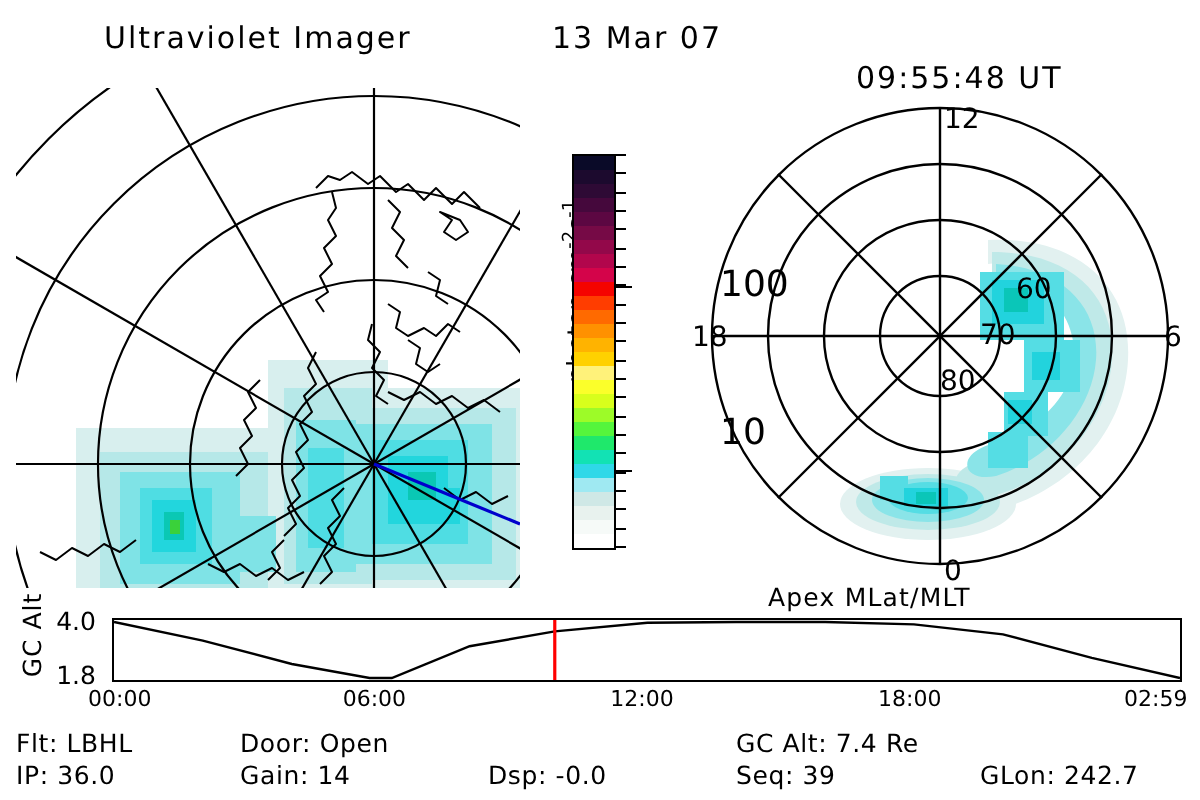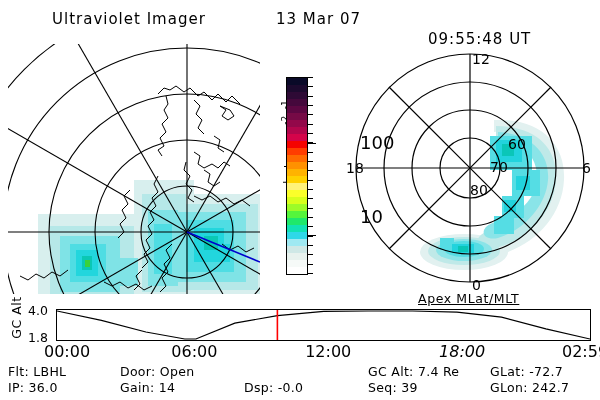--- a/index.html
+++ b/index.html
@@ -32,26 +32,26 @@
   .cb-tick{position:absolute;left:45px;width:6px;height:1px;background:#000;}
   .cb-num{position:absolute;left:54px;font-size:18px;line-height:1;transform:translateY(-50%);margin-left:44px;}
 
   
   #strip{left:0;top:292px;width:600px;height:66px;}
   #strip-ylab{position:absolute;left:-14px;top:18px;width:60px;
      transform:rotate(-90deg);transform-origin:50% 50%;
      text-align:center;font-size:12.5px;white-space:nowrap;letter-spacing:.5px;}
   .strip-title{position:absolute;top:-1px;font-size:12.5px;letter-spacing:.6px;white-space:nowrap;}
   #strip-title-left{left:68px;}
-  #strip-title-right{left:418px;text-decoration:underline;}
+  #strip-title-right{left:384px;}
   #strip-box{position:absolute;left:56px;top:17px;width:535px;height:32px;
      border:1px solid #000;box-sizing:border-box;}
   #strip-box svg{display:block;}
   .strip-ynum{position:absolute;font-size:12.5px;line-height:1;transform:translateY(-50%);text-align:right;width:34px;}
-  .strip-xnum{position:absolute;top:52px;font-size:16px;line-height:1;white-space:nowrap;}
+  .strip-xnum{position:absolute;top:52px;font-size:11px;line-height:1;white-space:nowrap;}
 
   
   #status{left:0;top:364px;width:600px;height:34px;font-size:12.5px;}
   #status .cell{position:absolute;white-space:nowrap;letter-spacing:.3px;}
   .row0{top:0;}
   .row1{top:16px;}
   .c0{left:8px;} .c1{left:120px;} .c2{left:244px;} .c3{left:368px;} .c4{left:490px;}
 </style>
 </head>
 <body>
@@ -321,34 +321,33 @@
       <svg id="strip-svg" width="533" height="30" viewBox="0 0 533 30" preserveAspectRatio="none">
         <polyline id="strip-curve" fill="none" stroke="#000" stroke-width="1.2" points="0.0,1.0 44.4,10.3 88.9,22.0 127.8,29.0 138.9,29.0 177.8,13.1 220.4,5.7 266.7,1.4 311.1,1.0 355.6,1.0 400.0,2.2 444.5,7.2 488.9,18.9 533.0,29.0"></polyline>
         <line id="strip-marker" x1="220.38568450312718" y1="0" x2="220.38568450312718" y2="30" stroke="#ff0000" stroke-width="1.6"></line>
       </svg>
     </div>
 
     <div id="strip-xticks">
         <div class="strip-xnum" style="left: 44px;">00:00</div>
         <div class="strip-xnum" style="left: 171.343px;">06:00</div>
         <div class="strip-xnum" style="left: 305.186px;">12:00</div>
-        <div class="strip-xnum" style="left: 439.029px; font-style: italic;">18:00</div>
+        <div class="strip-xnum" style="left: 439.029px;">18:00</div>
         <div class="strip-xnum" style="left: 562px;">02:59</div>
       </div>
   </div>
 
   <div class="abs" id="status">
     <div class="cell row0 c0">Flt: LBHL</div>
     <div class="cell row1 c0">IP: 36.0</div>
 
     <div class="cell row0 c1">Door: Open</div>
     <div class="cell row1 c1">Gain: 14</div>
 
     <div class="cell row1 c2">Dsp:   -0.0</div>
 
     <div class="cell row0 c3">GC Alt: 7.4 Re</div>
     <div class="cell row1 c3">Seq: 39</div>
 
-    <div class="cell row0 c4">GLat: -72.7</div>
     <div class="cell row1 c4">GLon: 242.7</div>
   </div>
 
 </div>
 
 </body></html>

